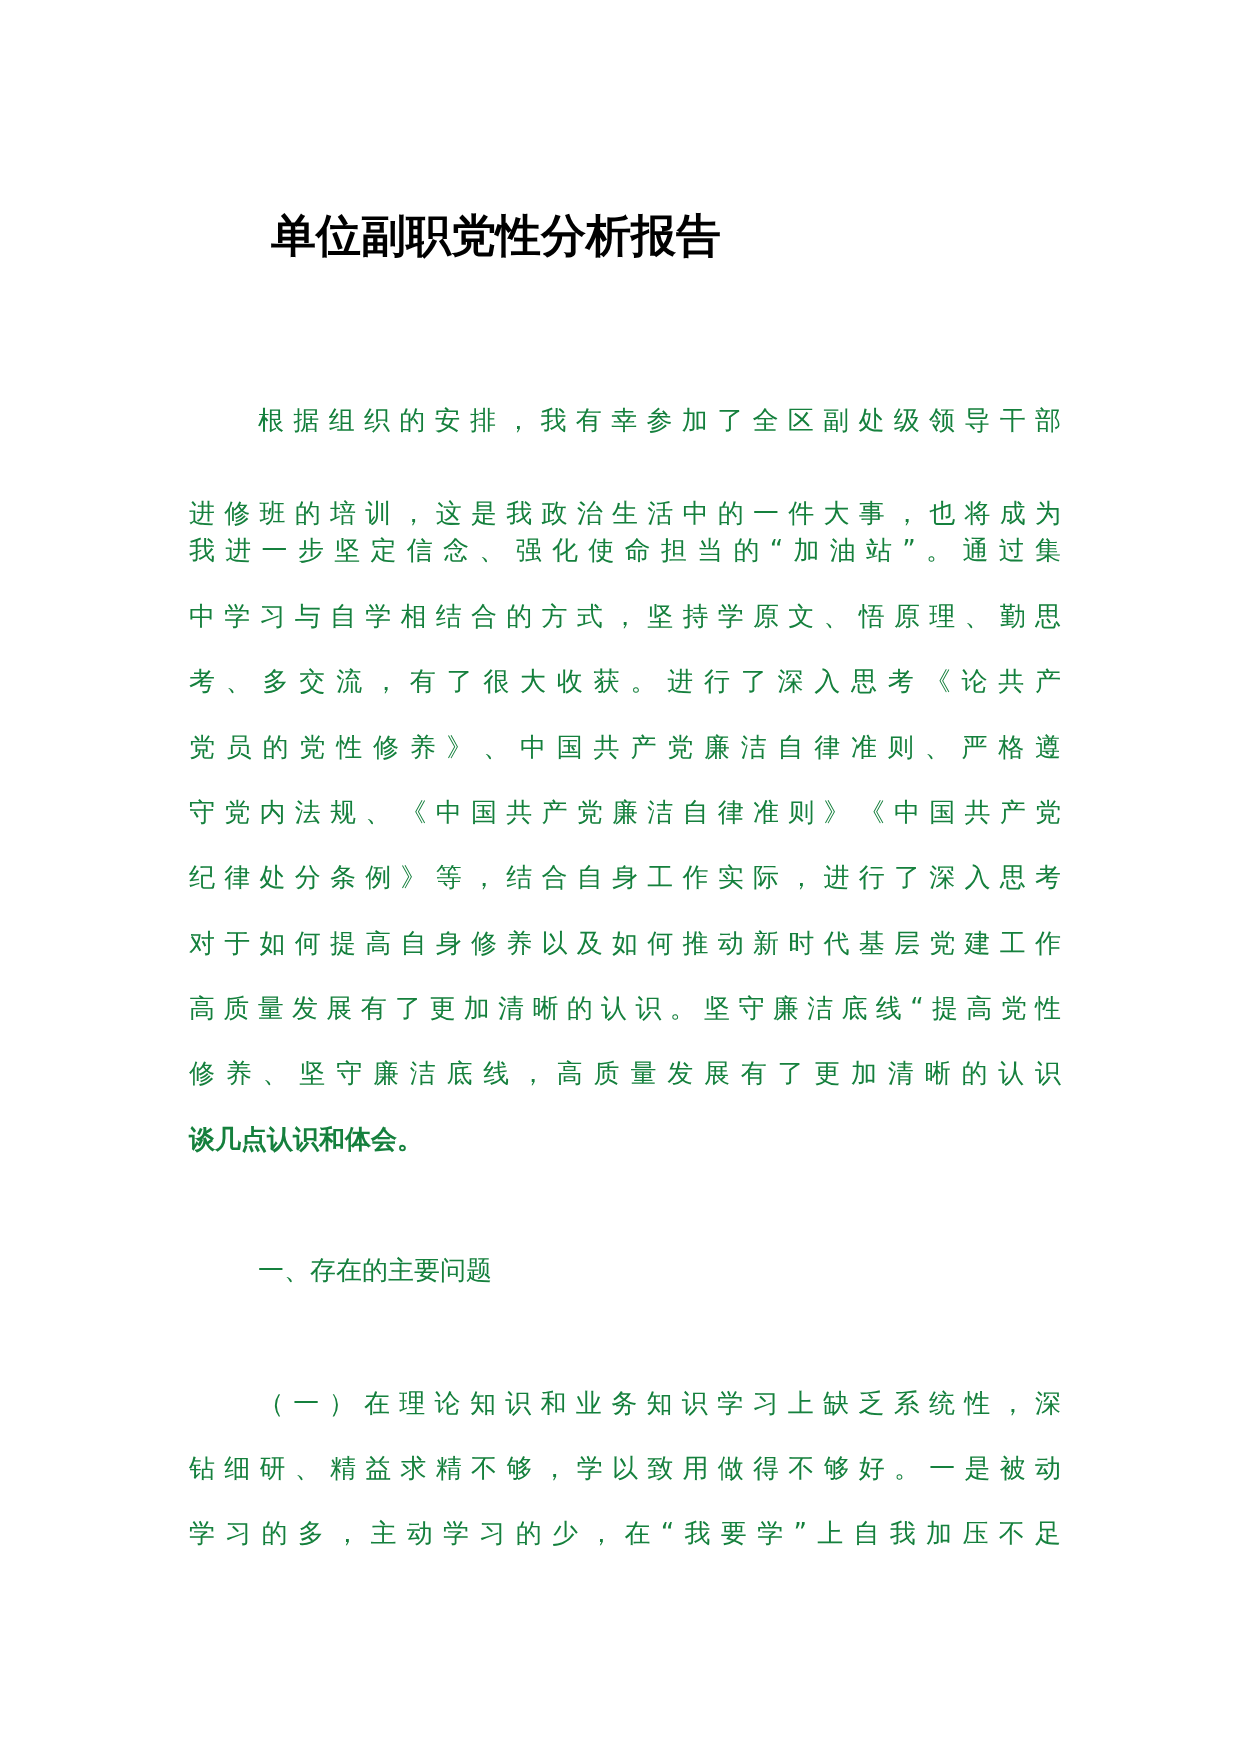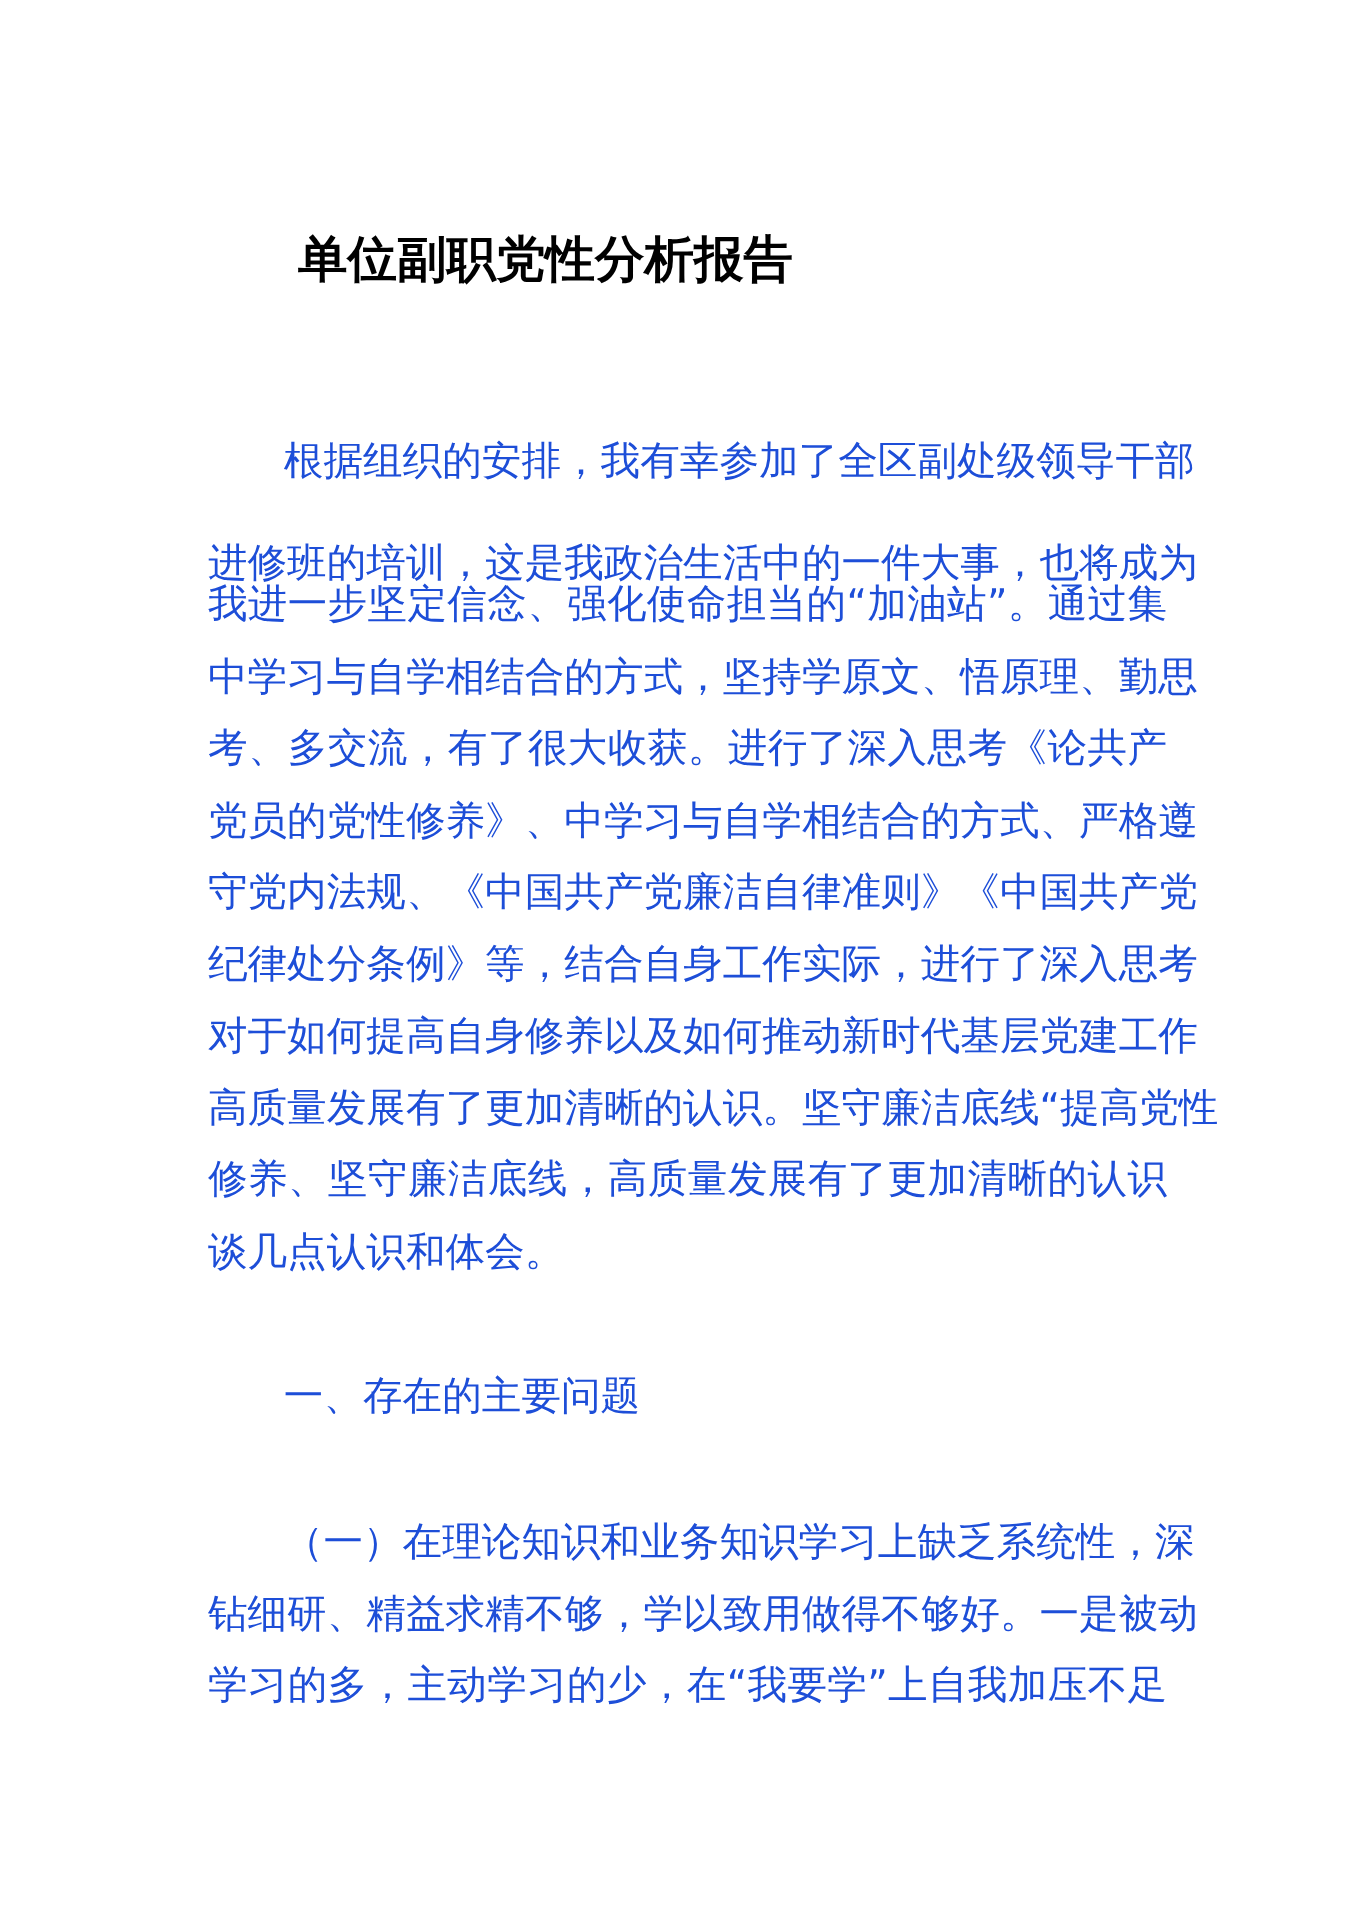--- a/index.html
+++ b/index.html
@@ -24,24 +24,24 @@
     font-size: 45px;
     font-weight: bold;
     line-height: 60px;
     letter-spacing: 0px;
     color: #000000;
   }
   .line {
     position: absolute;
     left: 189px;
     width: 872px;
-    font-size: 36px;
+    font-size: 26px;
     line-height: 40px;
     white-space: nowrap;
-    color: #1d4ed8;
+    color: #15803d;
   }
   .justify {
     text-align: justify;
     text-align-last: justify;
   }
   .indent {
     left: 258px;
     width: 803px;
   }
 </style>
@@ -51,27 +51,27 @@
 <div>
 
   <div class="title">单位副职党性分析报告</div>
 
   <div>
     <div class="line justify indent" style="top:400px;">根据组织的安排，我有幸参加了全区副处级领导干部</div>
     <div class="line justify" style="top:465px;margin-top:28px;">进修班的培训，这是我政治生活中的一件大事，也将成为</div>
     <div class="line justify" style="top:530px;">我进一步坚定信念、强化使命担当的“加油站”。通过集</div>
     <div class="line justify" style="top:596px;">中学习与自学相结合的方式，坚持学原文、悟原理、勤思</div>
     <div class="line justify" style="top:661px;">考、多交流，有了很大收获。进行了深入思考《论共产</div>
-    <div class="line justify" style="top:727px;">党员的党性修养》、中学习与自学相结合的方式、严格遵</div>
+    <div class="line justify" style="top:727px;">党员的党性修养》、中国共产党廉洁自律准则、严格遵</div>
     <div class="line justify" style="top:792px;">守党内法规、《中国共产党廉洁自律准则》《中国共产党</div>
     <div class="line justify" style="top:857px;">纪律处分条例》等，结合自身工作实际，进行了深入思考</div>
     <div class="line justify" style="top:923px;">对于如何提高自身修养以及如何推动新时代基层党建工作</div>
     <div class="line justify" style="top:988px;">高质量发展有了更加清晰的认识。坚守廉洁底线“提高党性</div>
     <div class="line justify" style="top:1053px;">修养、坚守廉洁底线，高质量发展有了更加清晰的认识</div>
-    <div class="line" style="top:1119px;">谈几点认识和体会。</div>
+    <div class="line" style="top:1119px;font-weight:bold;">谈几点认识和体会。</div>
   </div>
 
   <div class="line indent" style="top:1250px;">一、存在的主要问题</div>
 
   <div>
     <div class="line justify indent" style="top:1383px;">（一）在理论知识和业务知识学习上缺乏系统性，深</div>
     <div class="line justify" style="top:1448px;">钻细研、精益求精不够，学以致用做得不够好。一是被动</div>
     <div class="line justify" style="top:1513px;">学习的多，主动学习的少，在“我要学”上自我加压不足</div>
   </div>
 

